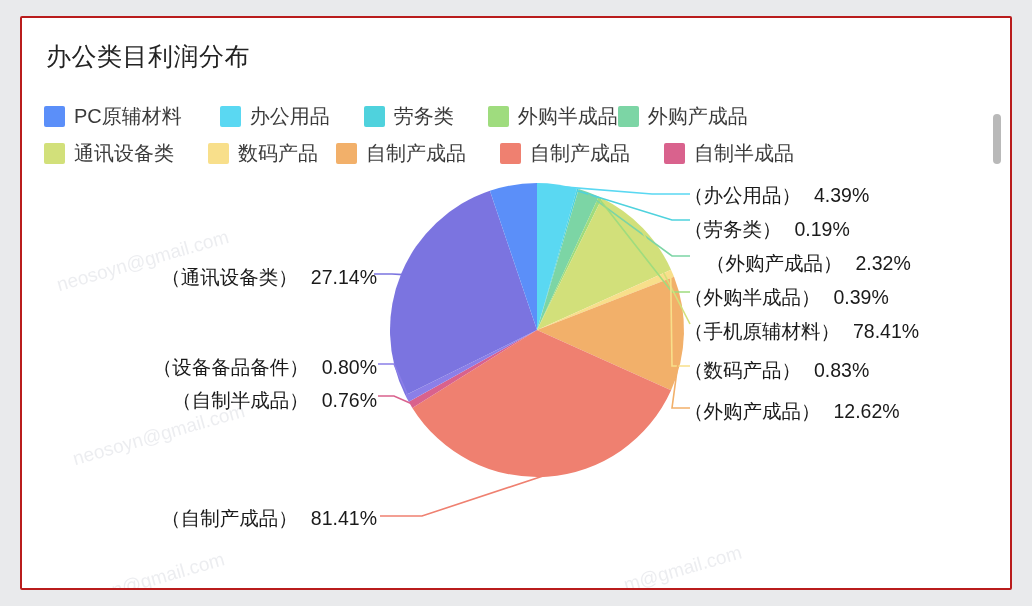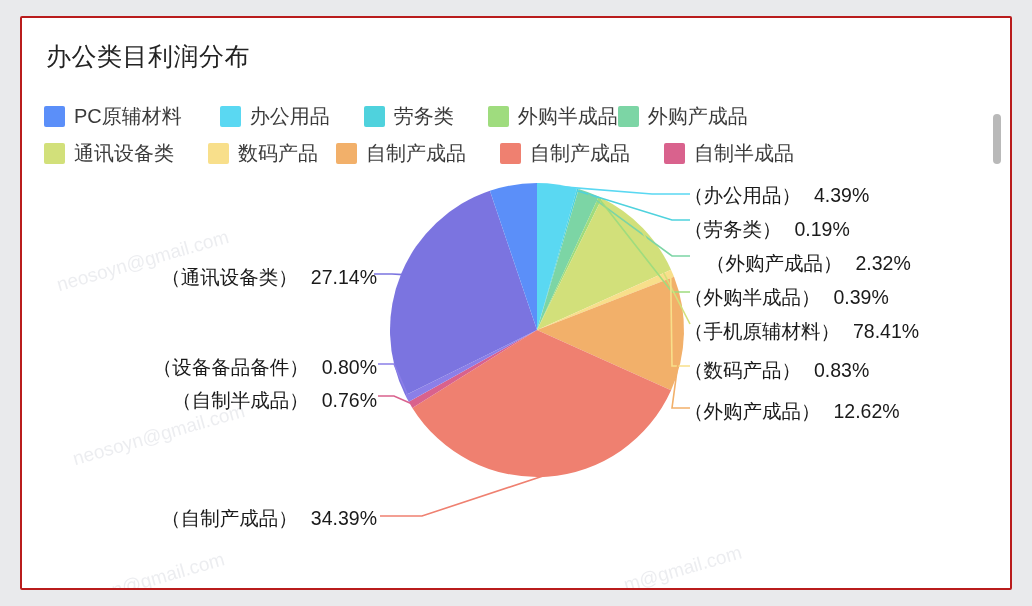--- a/index.html
+++ b/index.html
@@ -213,21 +213,21 @@
       <div class="dlabel left" style="left:0px; width:355px; top:96px">
         <span>（通讯设备类）</span><span class="pct">27.14%</span>
       </div>
       <div class="dlabel left" style="left:0px; width:355px; top:186px">
         <span>（设备备品备件）</span><span class="pct">0.80%</span>
       </div>
       <div class="dlabel left" style="left:0px; width:355px; top:219px">
         <span>（自制半成品）</span><span class="pct">0.76%</span>
       </div>
       <div class="dlabel left" style="left:0px; width:355px; top:337px">
-        <span>（自制产成品）</span><span class="pct">34.39%</span>
+        <span>（自制产成品）</span><span class="pct">81.41%</span>
       </div>
 
     </div>
 
     <div class="wm" style="left:32px;  top:232px">neosoyn@gmail.com</div>
     <div class="wm" style="left:48px;  top:406px">neosoyn@gmail.com</div>
     <div class="wm" style="left:88px;  top:546px">n@gmail.com</div>
     <div class="wm" style="left:600px; top:540px">m@gmail.com</div>
 
     <div id="scroll-track">

